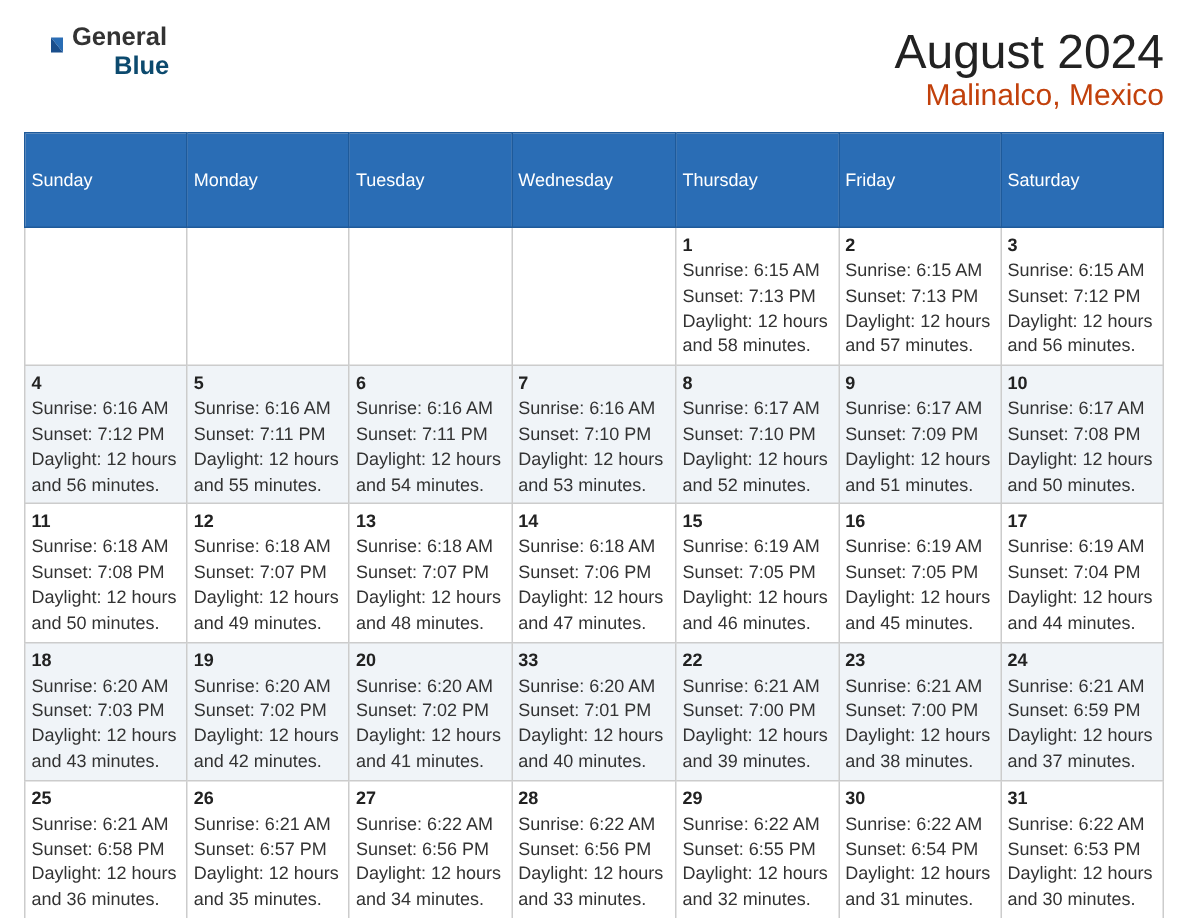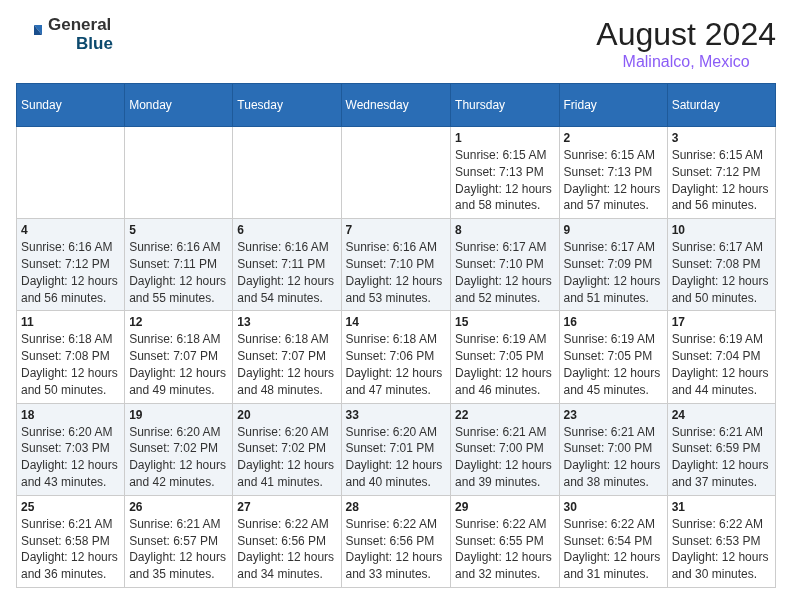--- a/index.html
+++ b/index.html
@@ -34,33 +34,32 @@
     }
     .title-block {
       text-align: right;
     }
     .month-year {
       font-size: 32px;
       font-weight: normal;
       color: #222;
     }
     .location {
-      font-size: 16px;
-      color: #8b5cf6;
-      text-align: center;
+      font-size: 20px;
+      color: #c2410c;
     }
     .calendar {
       width: 100%;
       border-collapse: collapse;
       font-size: 11px;
     }
     .calendar thead th {
       background: #2a6db5;
       color: #fff;
-      padding: 14px 4px;
+      padding: 24px 4px;
       text-align: left;
       font-size: 12px;
       font-weight: normal;
       border: 1px solid #1e5a9a;
     }
     .calendar tbody td {
       border: 1px solid #ccc;
       vertical-align: top;
       padding: 4px;
       width: 113px;

